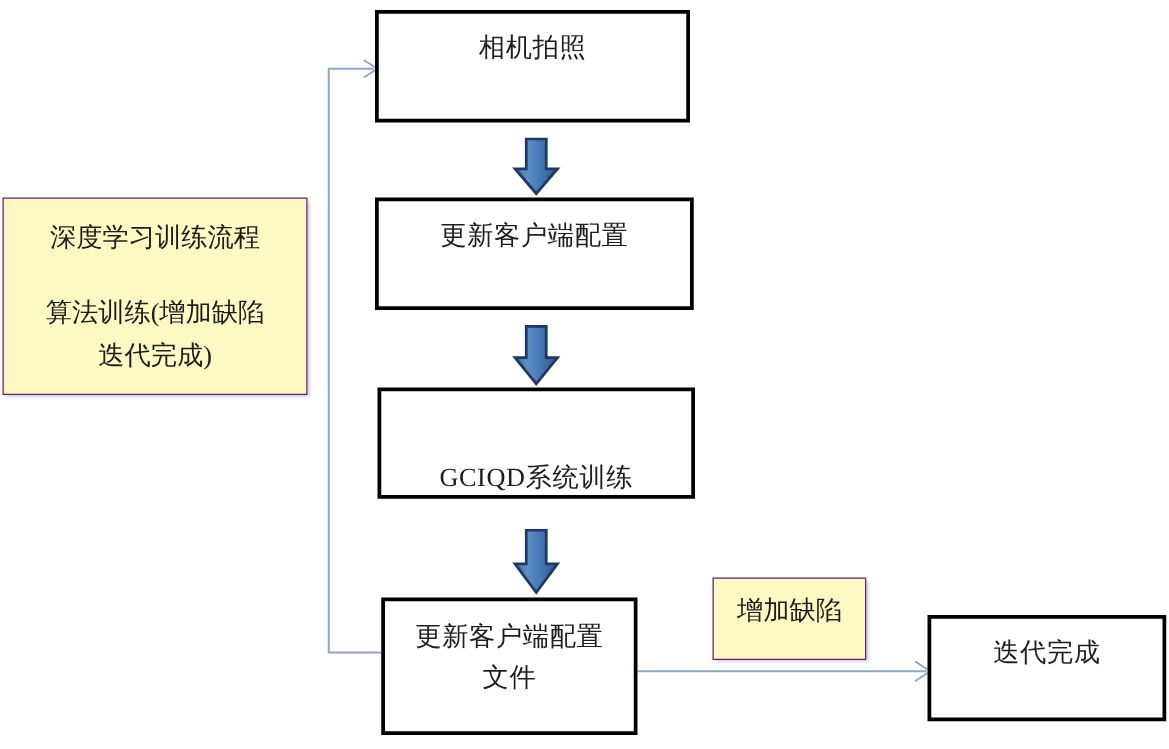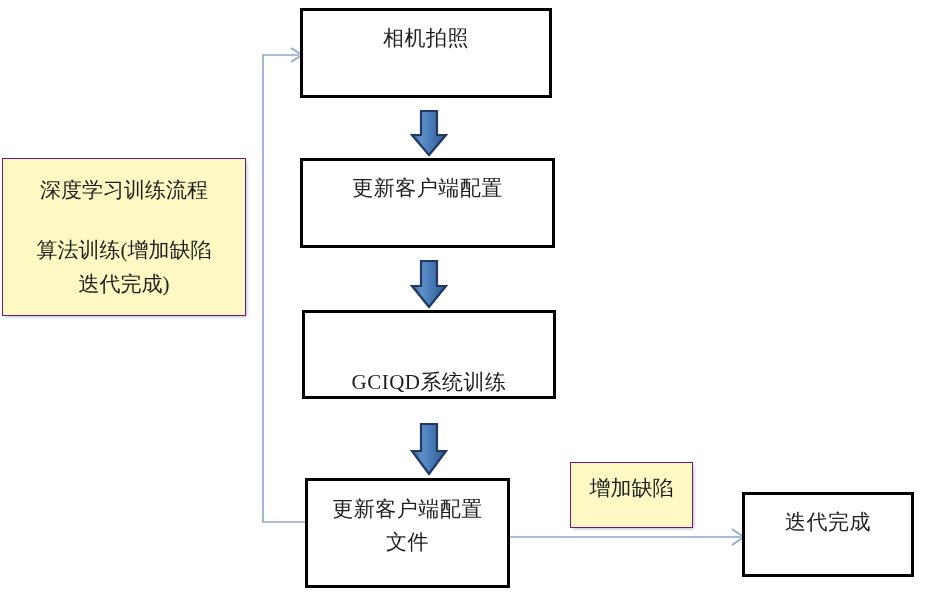--- a/index.html
+++ b/index.html
@@ -142,17 +142,17 @@
 
   <div class="pbox" style="left:305px; top:478px; width:205px; height:110px;">
     <div class="ptext" style="top:12px; line-height:33px;">更新客户端配置
 文件</div>
   </div>
 
   <div class="nbox" style="left:570px; top:462px; width:123px; height:66px;">
     <div class="ntext" style="top:8px;">增加缺陷</div>
   </div>
 
-  <div class="pbox" style="left:742px; top:492px; width:172px; height:85px;">
+  <div class="pbox" style="left:742px; top:492px; width:191px; height:85px;">
     <div class="ptext" style="top:12px;">迭代完成</div>
   </div>
 
 </div>
 
 </body></html>

